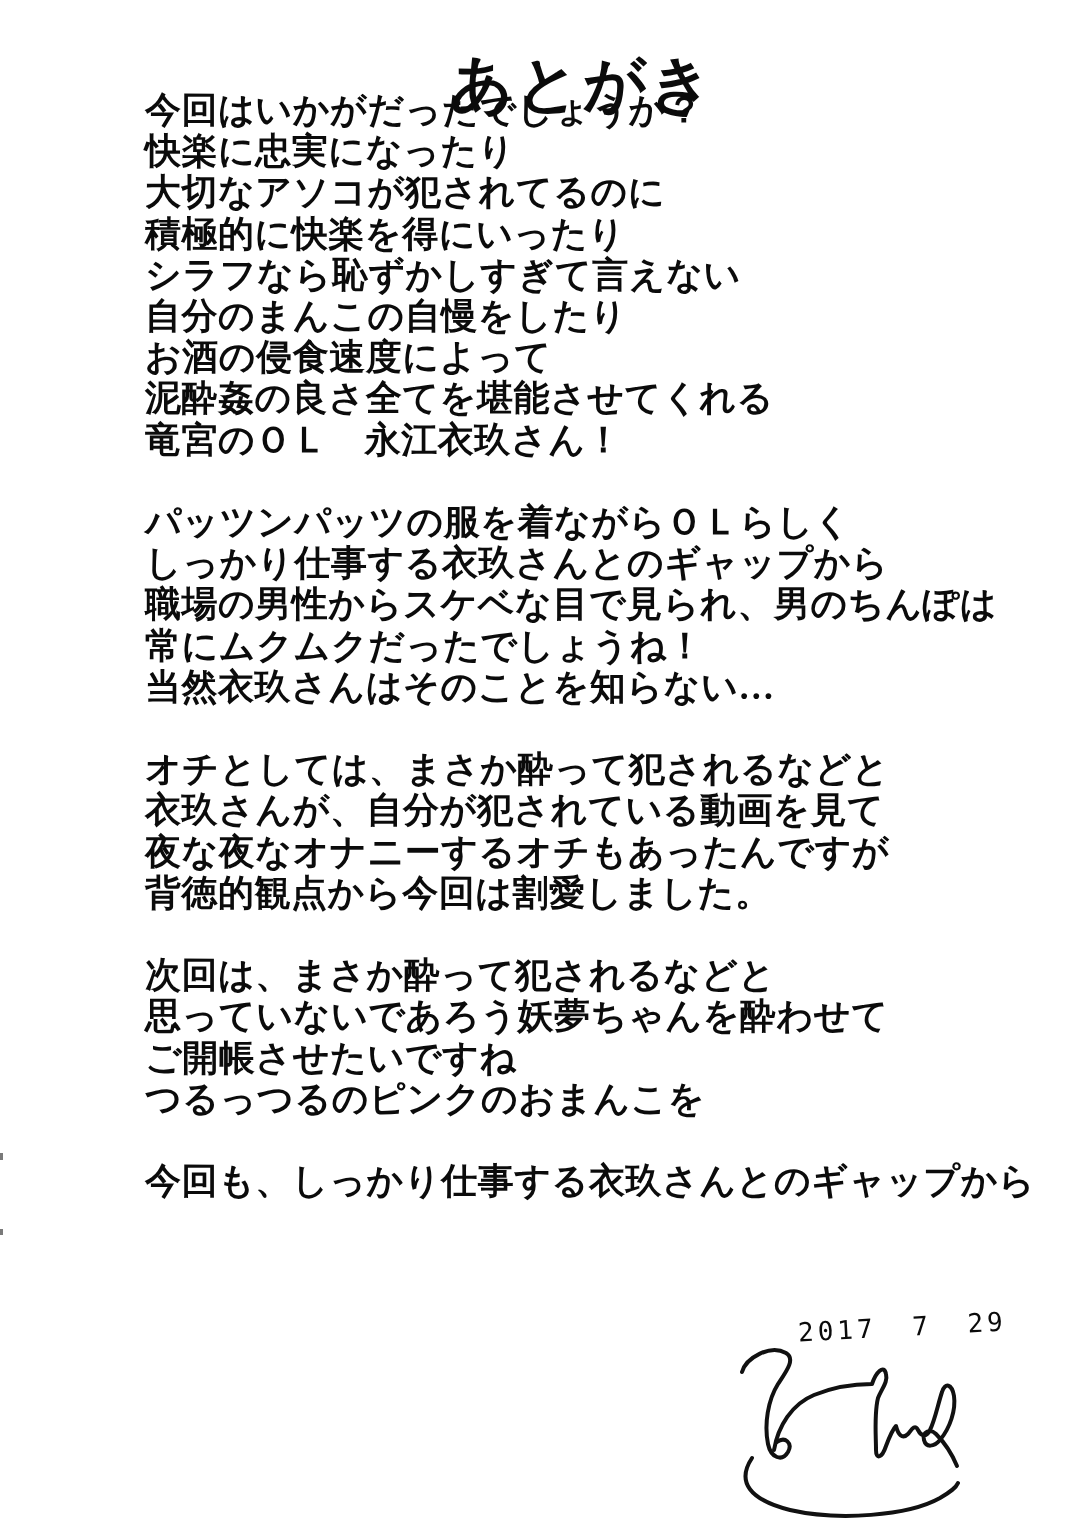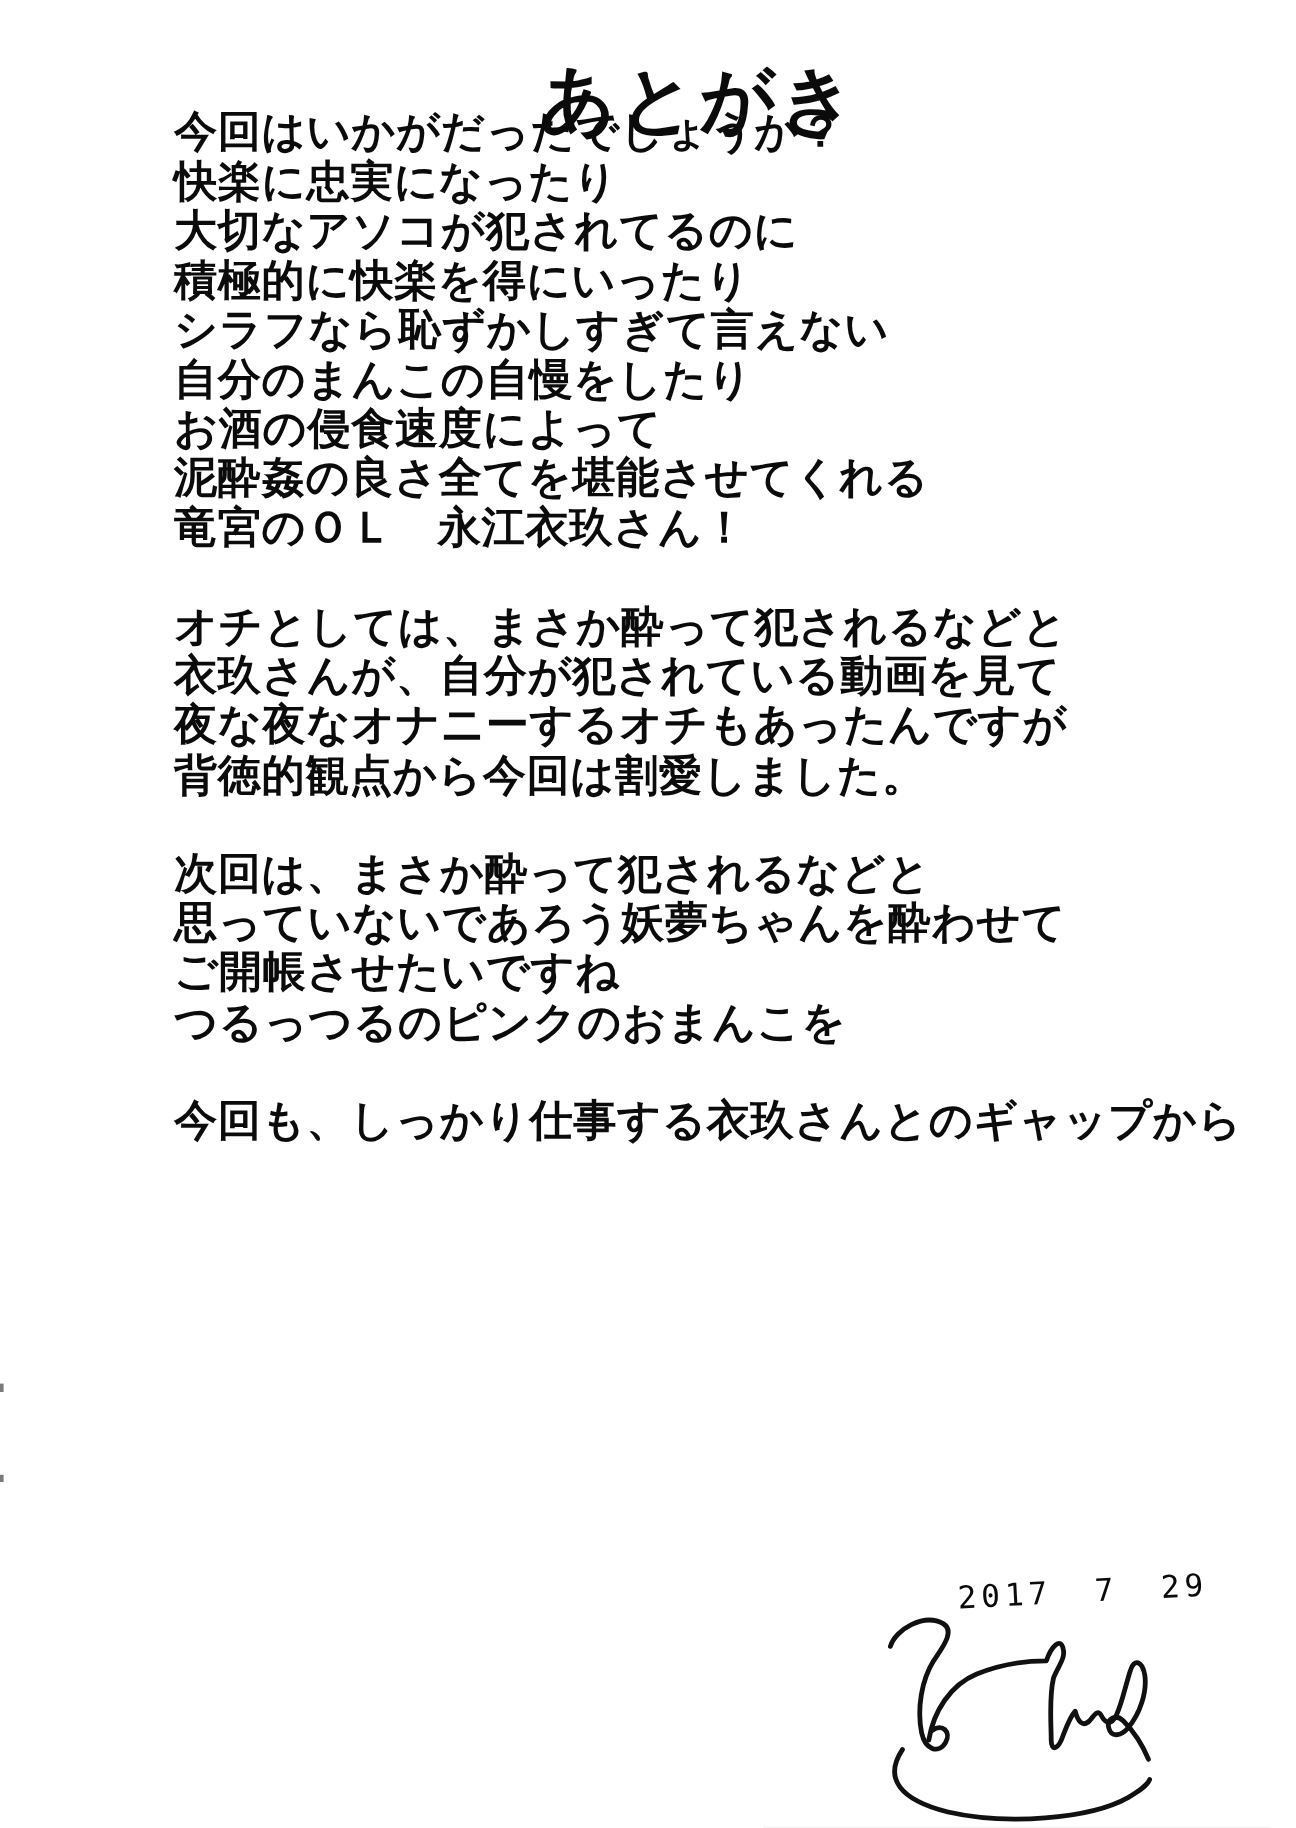--- a/index.html
+++ b/index.html
@@ -74,20 +74,27 @@
         <span class="line">快楽に忠実になったり</span>
         <span class="line">大切なアソコが犯されてるのに</span>
         <span class="line">積極的に快楽を得にいったり</span>
         <span class="line">シラフなら恥ずかしすぎて言えない</span>
         <span class="line">自分のまんこの自慢をしたり</span>
         <span class="line">お酒の侵食速度によって</span>
         <span class="line">泥酔姦の良さ全てを堪能させてくれる</span>
         <span class="line">竜宮のＯＬ　永江衣玖さん！</span>
       </p>
       <p class="para">
+        <span class="line">パッツンパッツの服を着ながらＯＬらしく</span>
+        <span class="line">しっかり仕事する衣玖さんとのギャップから</span>
+        <span class="line">職場の男性からスケベな目で見られ、男のちんぽは</span>
+        <span class="line">常にムクムクだったでしょうね！</span>
+        <span class="line">当然衣玖さんはそのことを知らない…</span>
+      </p>
+      <p class="para">
         <span class="line">オチとしては、まさか酔って犯されるなどと</span>
         <span class="line">衣玖さんが、自分が犯されている動画を見て</span>
         <span class="line">夜な夜なオナニーするオチもあったんですが</span>
         <span class="line">背徳的観点から今回は割愛しました。</span>
       </p>
       <p class="para">
         <span class="line">次回は、まさか酔って犯されるなどと</span>
         <span class="line">思っていないであろう妖夢ちゃんを酔わせて</span>
         <span class="line">ご開帳させたいですね</span>
         <span class="line">つるっつるのピンクのおまんこを</span>

